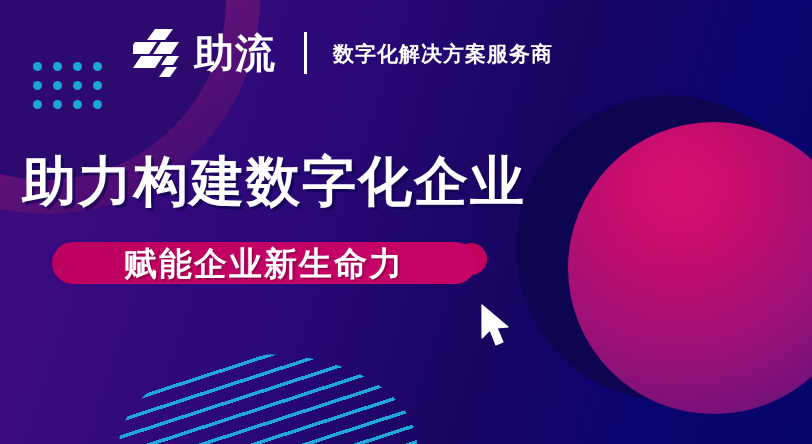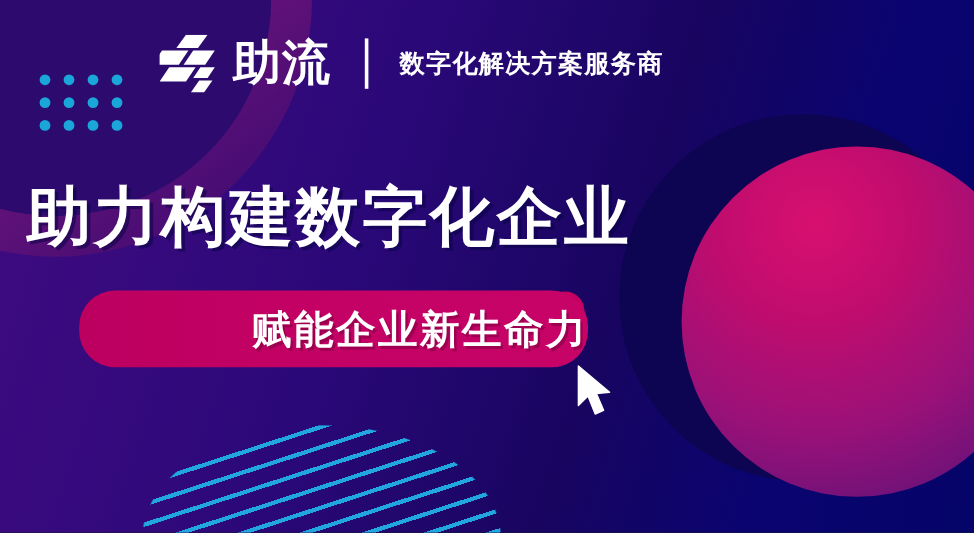--- a/index.html
+++ b/index.html
@@ -140,29 +140,29 @@
     font-weight: bold;
     letter-spacing: 2px;
     line-height: 1.08;
     white-space: nowrap;
     text-shadow: 3px 3px 0 rgba(10,4,70,.55);
   }
 
   
   .pill {
     position: absolute;
-    left: 66px;
+    left: 52px;
     top: 242px;
     width: 424px;
-    height: 64px;
+    height: 42px;
     border-radius: 30px;
     background: linear-gradient(90deg, #bc0060 0%, #c40164 50%, #c70368 100%);
     display: flex;
     align-items: center;
-    justify-content: flex-end;
+    justify-content: center;
   }
   .pill-text {
     color: #ffffff;
     font-size: 33px;
     font-weight: bold;
     letter-spacing: 2px;
     line-height: 1;
     white-space: nowrap;
     text-shadow: 2px 2px 0 rgba(110,0,55,.45);
   }

